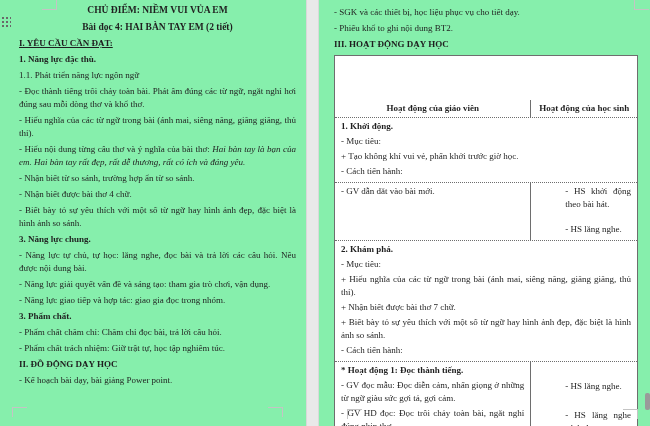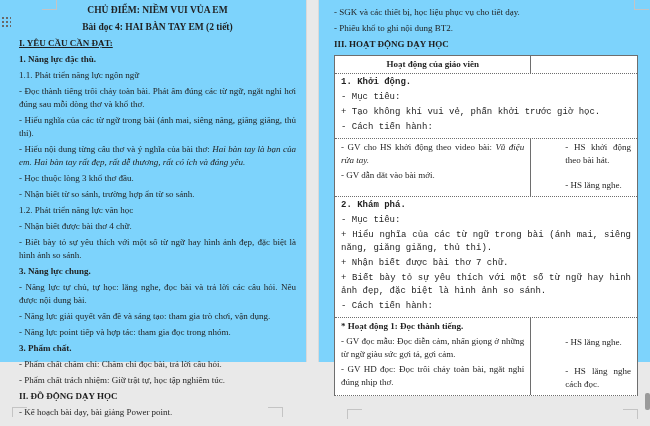--- a/index.html
+++ b/index.html
@@ -2,42 +2,42 @@
 <html><head>
 <meta charset="utf-8">
 <style>
   html,body{margin:0;padding:0;}
   body{
     width:650px;height:426px;position:relative;overflow:hidden;
     background:#e9e9e9;
     font-family:"Liberation Serif", serif;
     color:#1f1f1f;
   }
-  .page{position:absolute;top:0;height:362px;background:#7dd3fc;}
+  .page{position:absolute;top:0;height:426px;background:#86efac;}
   .page-left{left:0;width:306px;border-right:1px solid #d9d9d9;}
   .page-right{left:318px;width:332px;border-left:1px solid #d9d9d9;}
   .content-left{padding:3px 10px 0 19px;}
   .content-right{padding:6px 13px 0 15px;}
   .para{font-size:9px;line-height:13px;margin:0 0 3px 0;text-align:justify;}
   .title{font-size:9.5px;line-height:14px;font-weight:bold;text-align:center;margin:0 0 3px 0;}
   .h1{font-weight:bold;text-decoration:underline;margin-top:2px;text-align:left;}
   .b{font-weight:bold;}
   .i{font-style:italic;}
   
   .dtable{
     margin-top:4px;
     border-left:1px solid #6e6e6e;border-right:1px solid #6e6e6e;
     border-top:1px solid #6e6e6e;border-bottom:1px dotted #6e6e6e;
     background:#ffffff;
   }
   .thead{display:flex;border-bottom:1px dotted #6e6e6e;}
-  .th{font-size:9px;line-height:13px;font-weight:bold;text-align:center;padding:2px 4px;}
+  .th{font-size:9px;line-height:13px;font-weight:bold;text-align:center;padding:2px 4px;margin-top:44px;}
   .th-gv{width:65%;border-right:1px solid #6e6e6e;box-sizing:border-box;}
   .th-hs{flex:1;}
-  .row-span{padding:2px 6px;border-bottom:1px dotted #6e6e6e;font-family:Liberation Mono, monospace;}
+  .row-span{padding:2px 6px;border-bottom:1px dotted #6e6e6e;}
   .row-cols{display:flex;border-bottom:1px dotted #6e6e6e;}
   .row-cols:last-child{border-bottom:none;}
   .cell-gv{width:65%;border-right:1px solid #6e6e6e;box-sizing:border-box;padding:2px 6px;}
   .cell-hs{flex:1;padding:2px 6px;margin-left:28px;}
   .cell-gv .para,.cell-hs .para,.row-span .para{margin-bottom:2px;}
   .mt12{margin-top:12px;}
   .mt16{margin-top:16px;}
   
   .mark{position:absolute;width:14px;height:9px;}
   .mark-tr-inner{left:42px;top:0;border-right:1px solid #c4c4c4;border-bottom:1px solid #c4c4c4;}
@@ -65,58 +65,56 @@
   <div class="content-left">
     <p class="title">CHỦ ĐIỂM: NIỀM VUI VỦA EM</p>
     <p class="title">Bài đọc 4: HAI BÀN TAY EM (2 tiết)</p>
 
     <p class="para h1">I. YÊU CẦU CẦN ĐẠT:</p>
     <p class="para b">1. Năng lực đặc thù.</p>
     <p class="para">1.1. Phát triển năng lực ngôn ngữ</p>
     <p class="para">- Đọc thành tiếng trôi chảy toàn bài. Phát âm đúng các từ ngữ, ngắt nghỉ hơi đúng sau mỗi dòng thơ và khổ thơ.</p>
     <p class="para">- Hiểu nghĩa của các từ ngữ trong bài (ánh mai, siêng năng, giăng giăng, thủ thỉ).</p>
     <p class="para"><span>- Hiểu nội dung từng câu thơ và ý nghĩa của bài thơ: </span><span class="i">Hai bàn tay là bạn của em. Hai bàn tay rất đẹp, rất dễ thương, rất có ích và đáng yêu.</span></p>
-    <p class="para">- Học thuộc lòng 3 khổ thơ đầu.</p>
     <p class="para">- Nhận biết từ so sánh, trường hợp ẩn từ so sánh.</p>
-    <p class="para">1.2. Phát triển năng lực văn học</p>
     <p class="para">- Nhận biết được bài thơ 4 chữ.</p>
     <p class="para">- Biết bày tỏ sự yêu thích với một số từ ngữ hay hình ảnh đẹp, đặc biệt là hình ảnh so sánh.</p>
     <p class="para b">3. Năng lực chung.</p>
     <p class="para">- Năng lực tự chủ, tự học: lắng nghe, đọc bài và trả lời các câu hỏi. Nêu được nội dung bài.</p>
     <p class="para">- Năng lực giải quyết vấn đề và sáng tạo: tham gia trò chơi, vận dụng.</p>
-    <p class="para">- Năng lực point tiếp và hợp tác: tham gia đọc trong nhóm.</p>
+    <p class="para">- Năng lực giao tiếp và hợp tác: giao gia đọc trong nhóm.</p>
     <p class="para b">3. Phẩm chất.</p>
     <p class="para">- Phẩm chất chăm chỉ: Chăm chỉ đọc bài, trả lời câu hỏi.</p>
     <p class="para">- Phẩm chất trách nhiệm: Giữ trật tự, học tập nghiêm túc.</p>
     <p class="para b">II. ĐỒ ĐỘNG DẠY HỌC</p>
     <p class="para">- Kế hoạch bài dạy, bài giảng Power point.</p>
   </div>
 </div>
 
 <div class="page page-right">
   <div class="content-right">
     <p class="para">- SGK và các thiết bị, học liệu phục vụ cho tiết dạy.</p>
     <p class="para">- Phiếu khổ to ghi nội dung BT2.</p>
     <p class="para b">III. HOẠT ĐỘNG DẠY HỌC</p>
 
     <div class="dtable">
       <div class="thead">
         <div class="th th-gv">Hoạt động của giáo viên</div>
+        <div class="th th-hs">Hoạt động của học sinh</div>
       </div>
 
       <div class="row-span">
         <p class="para b">1. Khởi động.</p>
         <p class="para">- Mục tiêu:</p>
         <p class="para">+ Tạo không khí vui vẻ, phấn khởi trước giờ học.</p>
         <p class="para">- Cách tiến hành:</p>
       </div>
 
       <div class="row-cols">
         <div class="cell-gv">
-          <p class="para"><span>- GV cho HS khởi động theo video bài: </span><span class="i">Vũ điệu rửa tay.</span></p>
           <p class="para">- GV dẫn dắt vào bài mới.</p>
         </div>
         <div class="cell-hs">
           <p class="para">- HS khởi động theo bài hát.</p>
           <p class="para mt12">- HS lắng nghe.</p>
         </div>
       </div>
 
       <div class="row-span">
         <p class="para b">2. Khám phá.</p>

